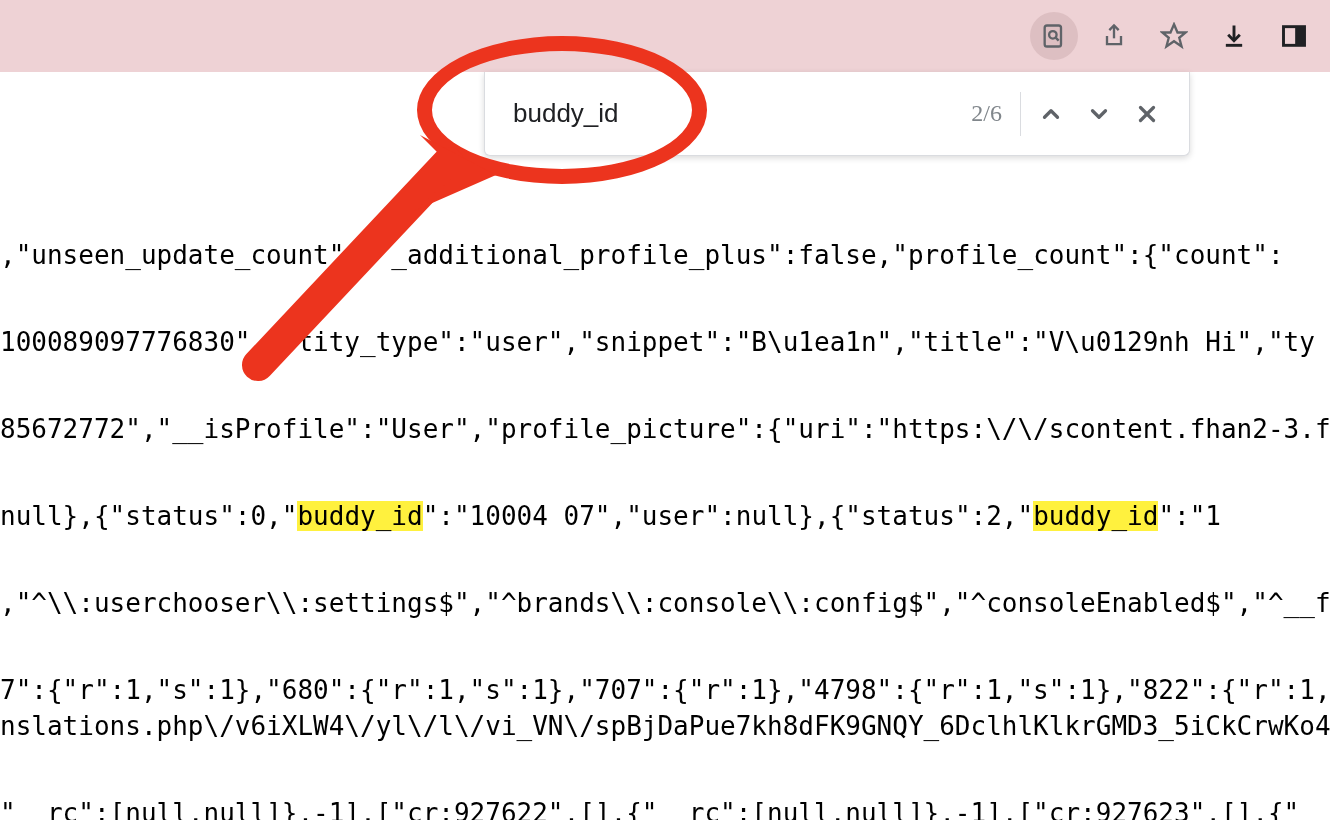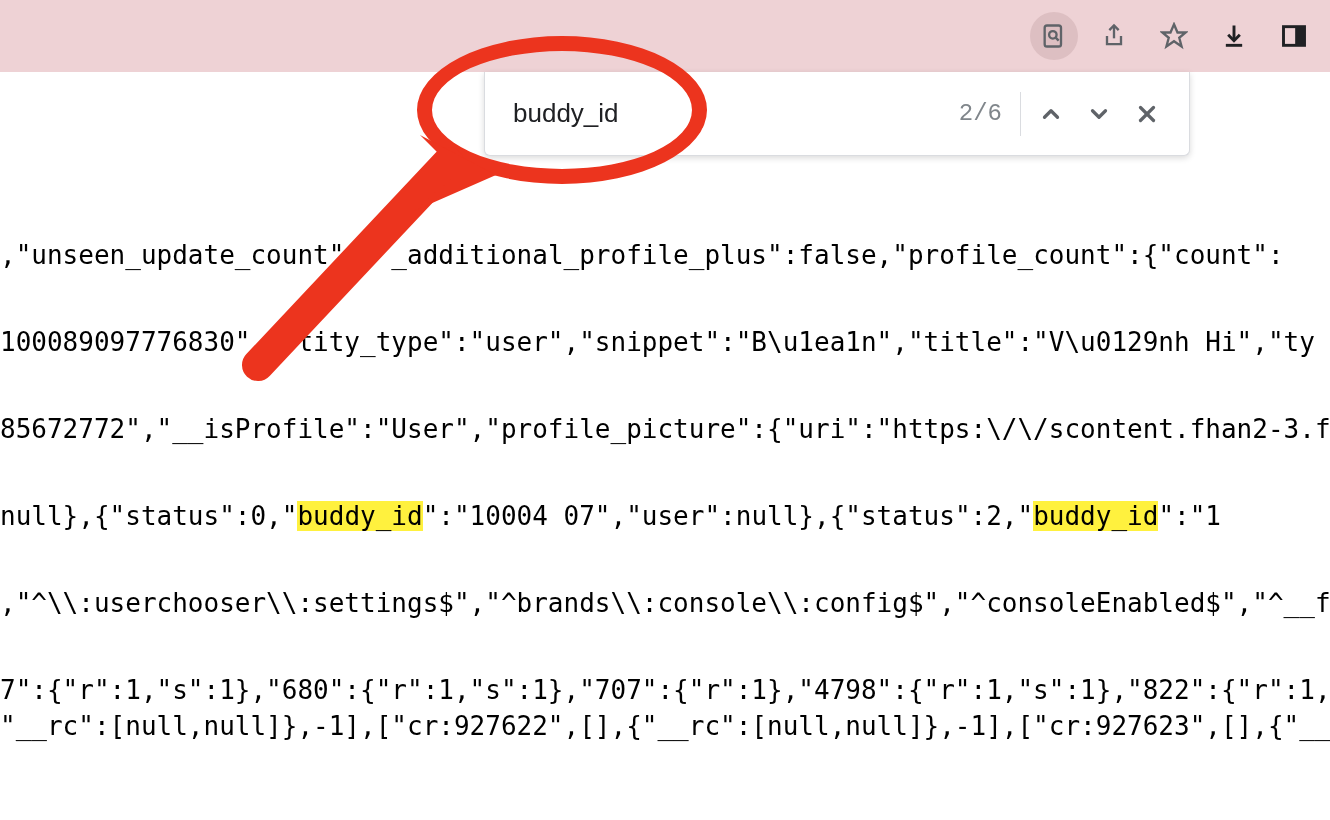--- a/index.html
+++ b/index.html
@@ -69,21 +69,21 @@
       outline: none;
       font-size: 26px;
       font-family: -apple-system, BlinkMacSystemFont, Arial, sans-serif;
       color: #202124;
       background: transparent;
       padding-left: 10px;
     }
 
     .findbar-count {
       font-size: 24px;
-      font-family: Liberation Mono, monospace;
+      font-family: Liberation Serif, serif;
       color: #80868b;
       margin-right: 18px;
     }
 
     .findbar-divider {
       width: 1px;
       height: 44px;
       background: #dadce0;
       margin-right: 6px;
     }
@@ -220,20 +220,21 @@
   </div>
 </div>
 
 <div class="content">
   <div class="content-line"><span>,"unseen_update_count":0</span><span class="gap">       </span><span>_additional_profile_plus":false,"profile_count":{"count":</span></div>
   <div class="content-line">100089097776830","   tity_type":"user","snippet":"B\u1ea1n","title":"V\u0129nh Hi","ty</div>
   <div class="content-line">85672772","__isProfile":"User","profile_picture":{"uri":"https:\/\/scontent.fhan2-3.f</div>
   <div class="content-line"><span>null},{"status":0,"</span><span class="highlight">buddy_id</span><span>":"10004</span><span class="gap">      </span><span>07","user":null},{"status":2,"</span><span class="highlight">buddy_id</span><span>":"1</span></div>
   <div class="content-line">,"^\\:userchooser\\:settings$","^brands\\:console\\:config$","^consoleEnabled$","^__fl</div>
   <div class="content-line tight">7":{"r":1,"s":1},"680":{"r":1,"s":1},"707":{"r":1},"4798":{"r":1,"s":1},"822":{"r":1,</div>
+  <div class="content-line">nslations.php\/v6iXLW4\/yl\/l\/vi_VN\/spBjDaPue7kh8dFK9GNQY_6DclhlKlkrGMD3_5iCkCrwKo4</div>
   <div class="content-line tight">"__rc":[null,null]},-1],["cr:927622",[],{"__rc":[null,null]},-1],["cr:927623",[],{"__</div>
 </div>
 
 <div class="annotation-layer">
   <div class="red-ellipse"></div>
   <svg class="red-arrow" width="280" height="260">
     <defs>
       <marker id="arrowhead" markerWidth="6" markerHeight="6" refX="3" refY="3" orient="auto">
         <polygon points="0 0, 6 3, 0 6" fill="#ec341e"></polygon>
       </marker>

